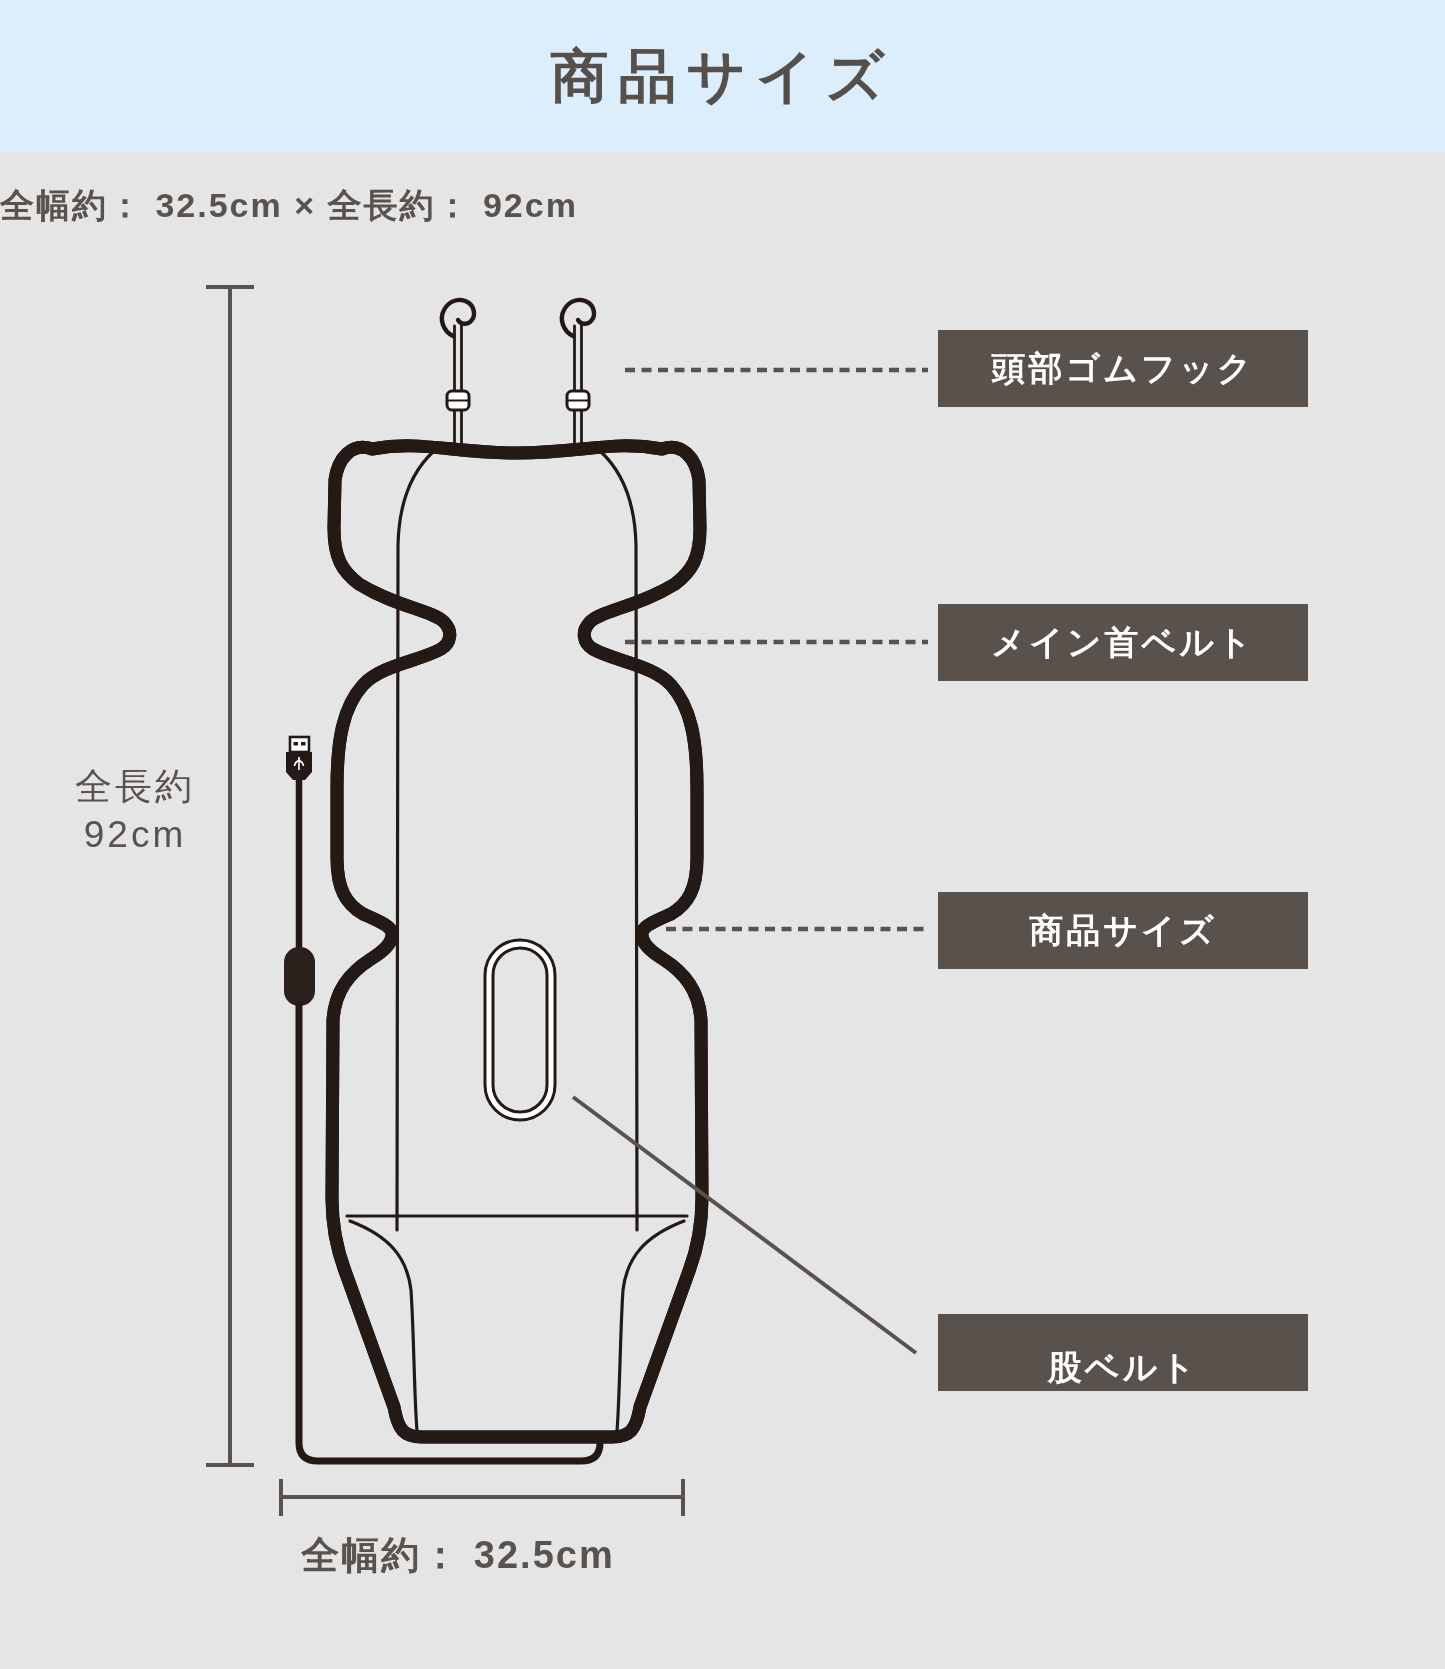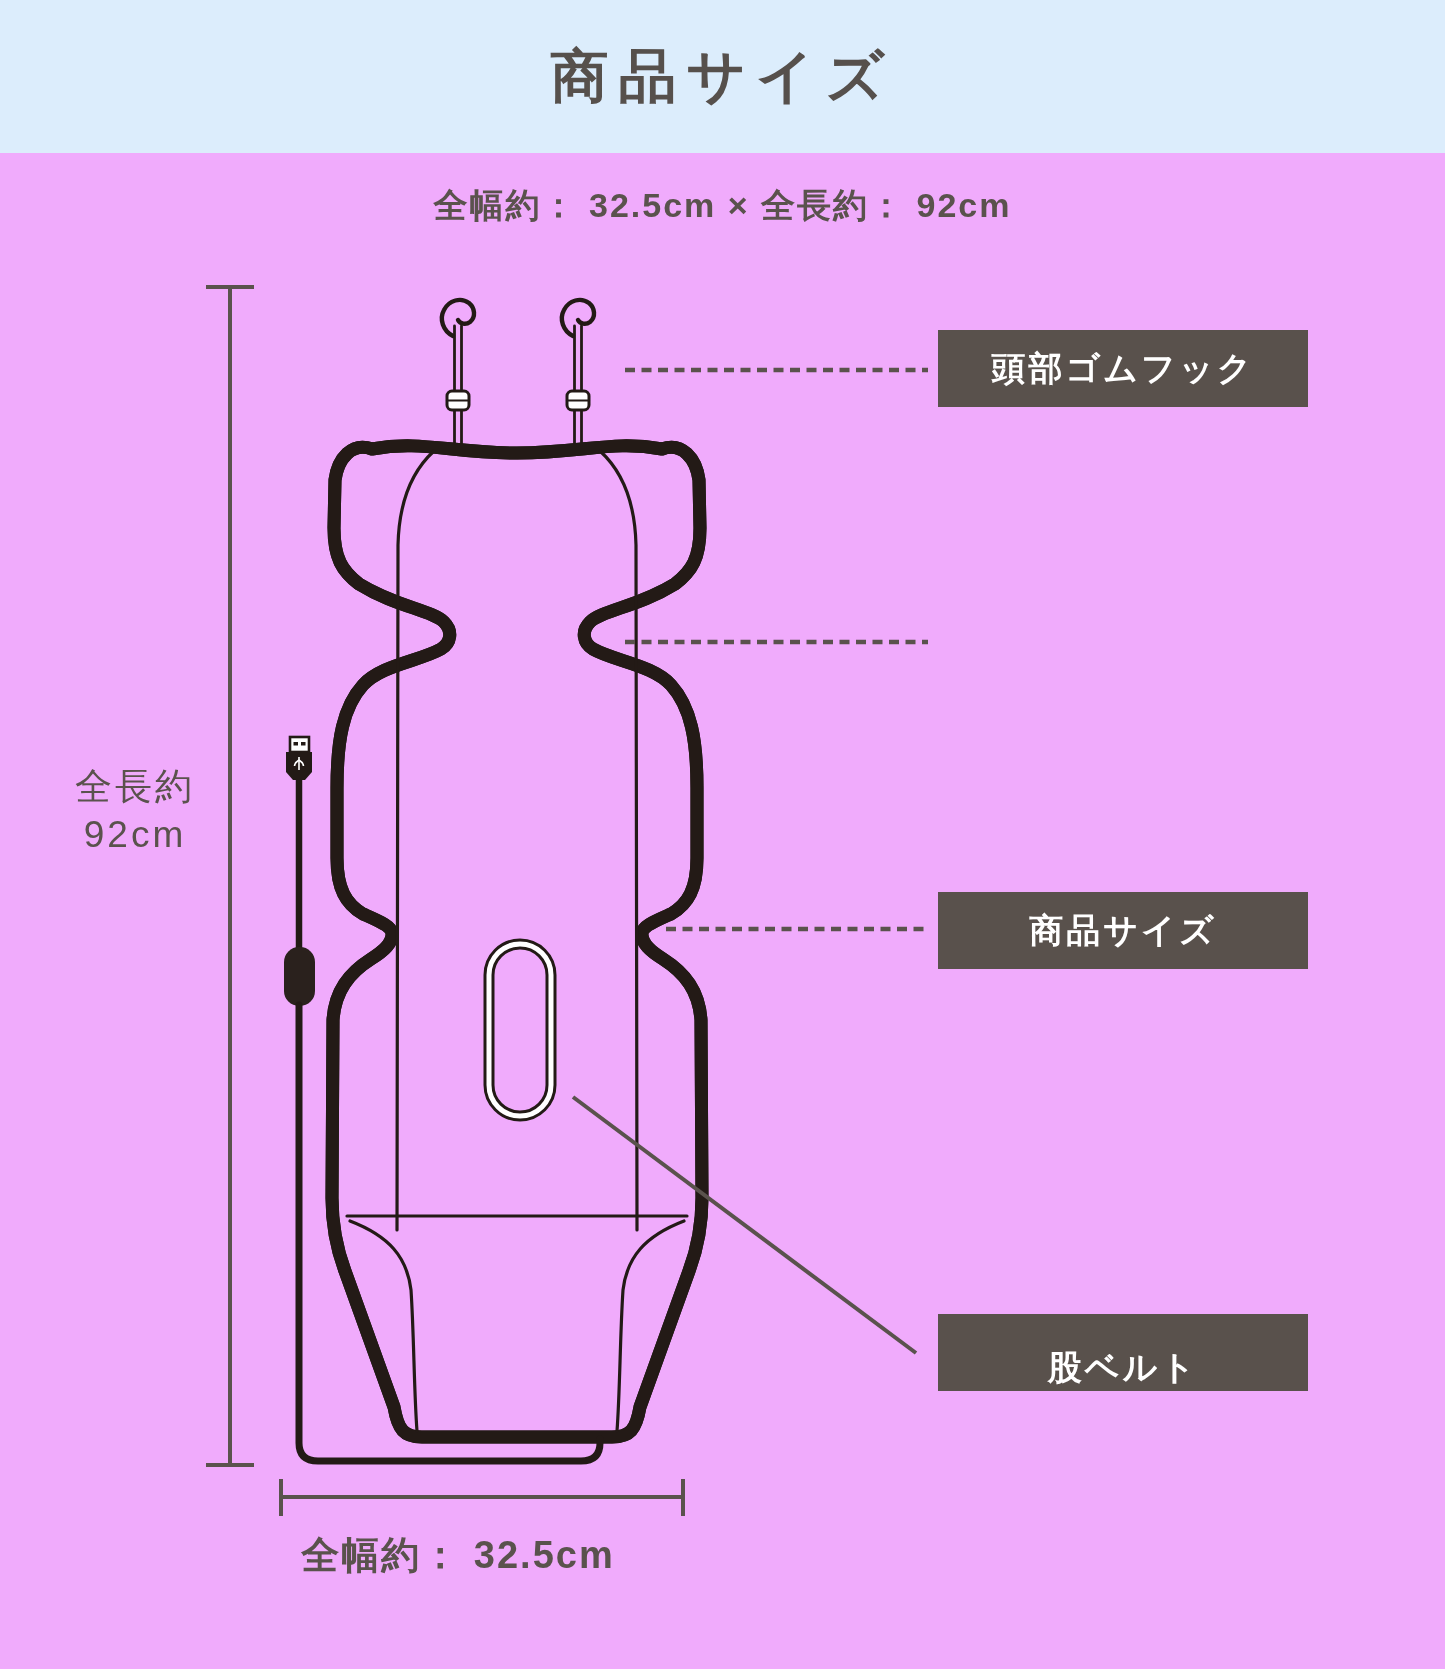--- a/index.html
+++ b/index.html
@@ -1,36 +1,36 @@
 <!DOCTYPE html>
 <html><head>
 <meta charset="utf-8">
 <style>
   html,body{margin:0;padding:0;background:#ffffff;}
   #page{
     position:relative;
     width:1445px;height:1669px;
-    background:#f0abfc;
+    background:#e5e5e5;
     font-family:"Liberation Sans", sans-serif;
     overflow:hidden;
   }
   
   #header{
     position:absolute;left:0;top:0;width:1445px;height:153px;
     background:#dcedfc;
     display:flex;align-items:center;justify-content:center;
   }
   #title{
     font-size:58px;font-weight:bold;color:#56504c;
     letter-spacing:10px;
   }
   
   #summary{
     position:absolute;left:0;top:183px;width:1445px;
-    text-align:center;
+    text-align:left;
     font-size:34px;font-weight:bold;color:#5a524d;
     letter-spacing:2px;
   }
   
   #diagram{position:absolute;left:0;top:0;width:1445px;height:1669px;}
   
   .part-label{
     position:absolute;left:938px;width:370px;height:77px;
     background:#59514c;
     display:flex;align-items:center;justify-content:center;
@@ -167,20 +167,23 @@
       <line x1="625" y1="370" x2="928" y2="370" stroke-dasharray="10 6.5"></line>
       <line x1="625" y1="642" x2="928" y2="642" stroke-dasharray="10 6.5"></line>
       <line x1="666" y1="929" x2="928" y2="929" stroke-dasharray="10 6.5"></line>
       <line x1="573" y1="1097" x2="916" y2="1353" stroke-width="4"></line>
     </g>
   </svg>
 
   <div class="part-label" id="label-0">
     <span>頭部ゴムフック</span>
   </div>
+  <div class="part-label" id="label-1">
+    <span>メイン首ベルト</span>
+  </div>
   <div class="part-label" id="label-2">
     <span>商品サイズ</span>
   </div>
   <div class="part-label" id="label-3">
     <span>股ベルト</span>
   </div>
 
   <div id="dim-length-text">
     <span>全長約</span>
     <span>92cm</span>

